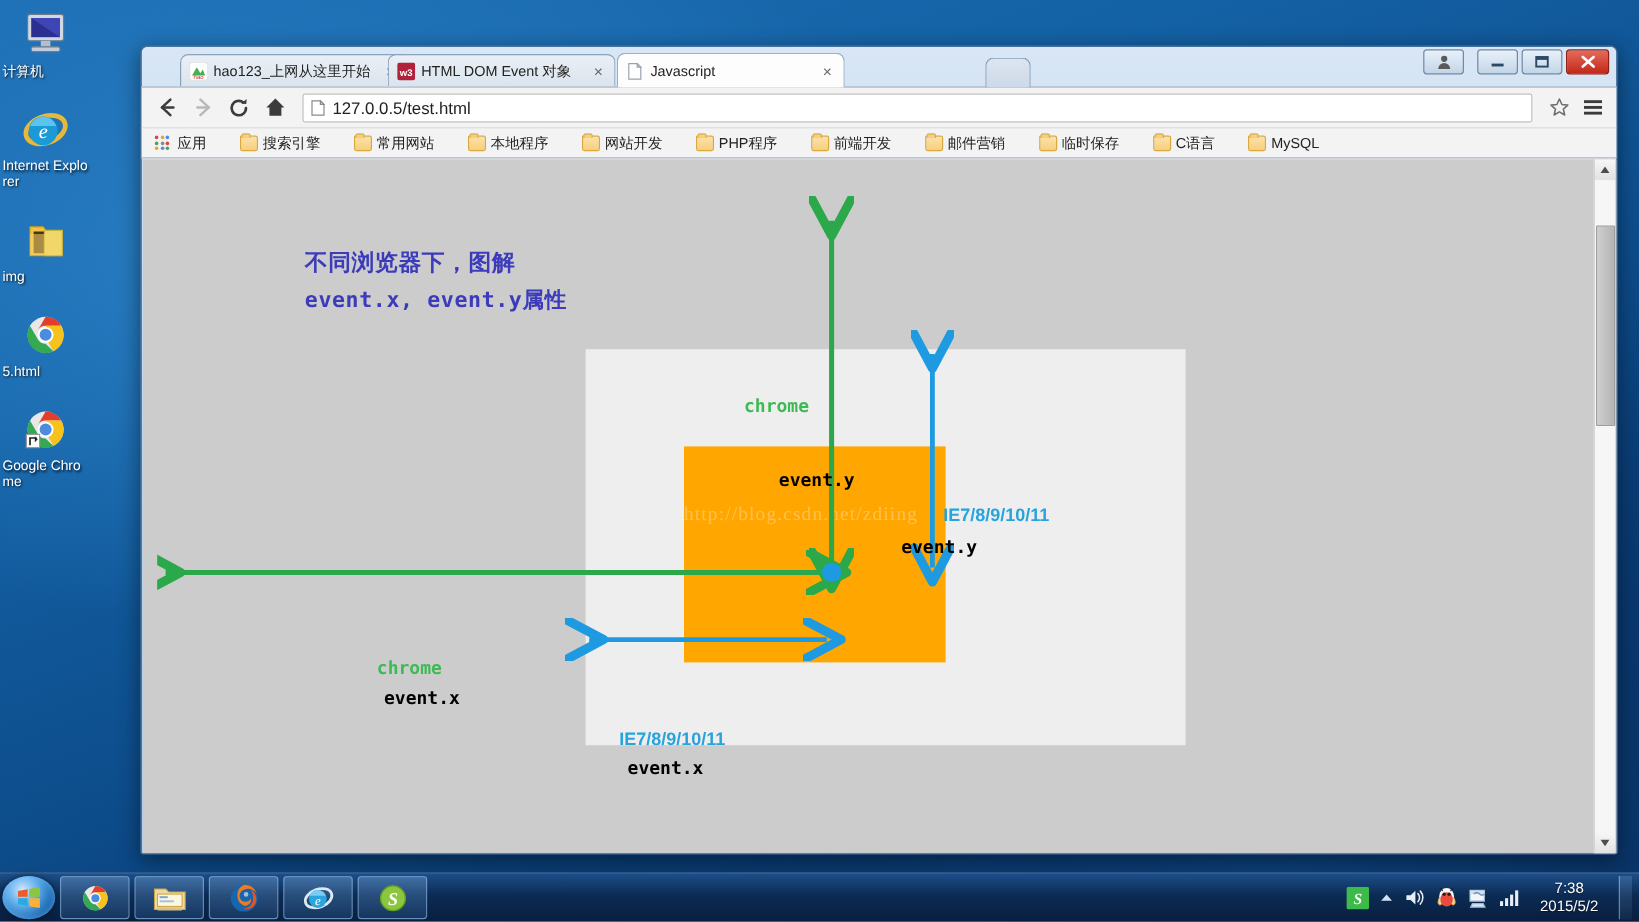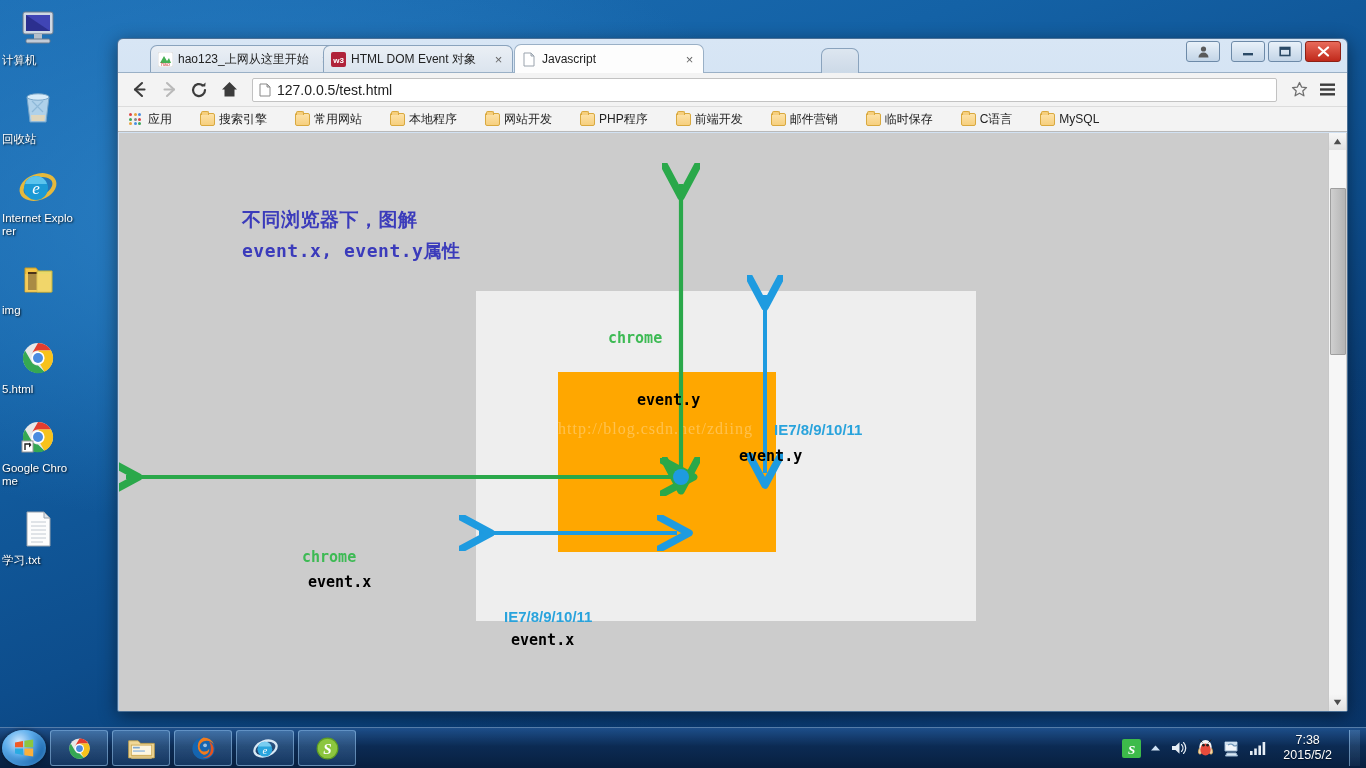--- a/index.html
+++ b/index.html
@@ -82,21 +82,21 @@
   }
   .folder:before{content:"";position:absolute;left:0;top:-3px;width:6px;height:3px;background:#f6cf7e;border:1px solid #d9a93f;border-bottom:none;border-radius:2px 2px 0 0;}
   #apps-grid{display:grid;grid-template-columns:repeat(3,3px);grid-template-rows:repeat(3,3px);gap:1.5px;margin-right:3px;}
   #apps-grid i{display:block;width:3px;height:3px;background:#7d7d7d;border-radius:50%;}
 
   
   #viewport{
     position:absolute;left:1px;top:94px;width:1228px;height:578px;
     background:#cccccc;overflow:hidden;
   }
-  #page-canvas{position:absolute;left:0;top:0;width:1210px;height:578px;}
+  #page-canvas{position:absolute;left:12px;top:0;width:1210px;height:578px;}
 
   #page-title{
     position:absolute;left:123px;top:71px;color:#3b3bbb;
     font-size:19px;line-height:31px;font-weight:bold;letter-spacing:.5px;
   }
   #page-title .l2{font-family:"DejaVu Sans Mono",monospace;font-size:18px;}
 
   #outer-box{position:absolute;left:357px;top:158px;width:500px;height:330px;background:#eeeeee;}
   #orange-box{position:absolute;left:439px;top:239px;width:218px;height:180px;background:#ffa700;}
 
@@ -151,31 +151,20 @@
         <rect x="6" y="3" width="30" height="22" rx="2" fill="#cfd8e3" stroke="#6b7b8c"></rect>
         <rect x="9" y="6" width="24" height="16" fill="#2b2f8f"></rect>
         <path d="M9 6 L33 6 L33 22 Z" fill="#4a4fc4" opacity=".7"></path>
         <rect x="17" y="25" width="8" height="5" fill="#b5bfcb"></rect>
         <rect x="9" y="30" width="24" height="4" rx="1.5" fill="#c3ccd8" stroke="#6b7b8c"></rect>
       </svg>
     </div>
     <div class="cap">计算机</div>
   </div>
 
-  <div class="desk-icon">
-    <div class="glyph">
-      <svg width="40" height="40" viewBox="0 0 40 40">
-        <path d="M9 9 L31 9 L28 34 L12 34 Z" fill="#bcd9ef" stroke="#7ba7c9" opacity=".92"></path>
-        <ellipse cx="20" cy="9" rx="11" ry="3.2" fill="#d8ecf9" stroke="#7ba7c9"></ellipse>
-        <path d="M13 27 L27 27 L26.5 33 L13.5 33 Z" fill="#e8d7b5" opacity=".85"></path>
-        <path d="M14 13 L25 24 M25 13 L14 24" stroke="#8fb9d8" stroke-width="1.2" fill="none"></path>
-      </svg>
-    </div>
-    <div class="cap">回收站</div>
-  </div>
 
   <div class="desk-icon">
     <div class="glyph">
       <svg width="42" height="40" viewBox="0 0 42 40">
         <ellipse cx="21" cy="20" rx="17" ry="11" transform="rotate(-20 21 20)" fill="none" stroke="#e5b93c" stroke-width="4"></ellipse>
         <circle cx="19" cy="21" r="12" fill="#1c9ad6"></circle>
         <path d="M19 9 a12 12 0 0 1 11 8 l-22 0 a12 12 0 0 1 11 -8z" fill="#5bc4ee"></path>
         <text x="19" y="27" font-size="17" font-family="Liberation Serif, serif" fill="#fff" text-anchor="middle" font-style="italic">e</text>
       </svg>
     </div>
@@ -218,32 +207,20 @@
         <circle cx="20" cy="20" r="6.6" fill="#fff"></circle>
         <circle cx="20" cy="20" r="5" fill="#4b8ce0"></circle>
         <rect x="4" y="24" width="11" height="11" fill="#fff" stroke="#999"></rect>
         <path d="M7 33 L7 27 L12.5 27" fill="none" stroke="#222" stroke-width="1.4"></path>
         <path d="M11 25.5 L13.5 28 L11 30.5z" fill="#222"></path>
       </svg>
     </div>
     <div class="cap">Google Chrome</div>
   </div>
 
-  <div class="desk-icon">
-    <div class="glyph">
-      <svg width="36" height="40" viewBox="0 0 36 40">
-        <path d="M7 3 h17 l6 6 v28 h-23z" fill="#fdfdfd" stroke="#9aa3ad"></path>
-        <path d="M24 3 l6 6 h-6z" fill="#dfe4ea" stroke="#9aa3ad"></path>
-        <g stroke="#c3cad2" stroke-width="1">
-          <path d="M11 13 h15M11 17 h15M11 21 h15M11 25 h15M11 29 h15M11 33 h12"></path>
-        </g>
-      </svg>
-    </div>
-    <div class="cap">学习.txt</div>
-  </div>
 </div>
 
 <div id="browser-window">
 
   <div id="tabstrip">
 
     <div class="tab" style="left:32px;width:190px;">
       <span class="fav">
         <svg width="15" height="15" viewBox="0 0 15 15">
           <rect x="0" y="0" width="15" height="15" rx="2" fill="#fff" stroke="#ddd"></rect>

